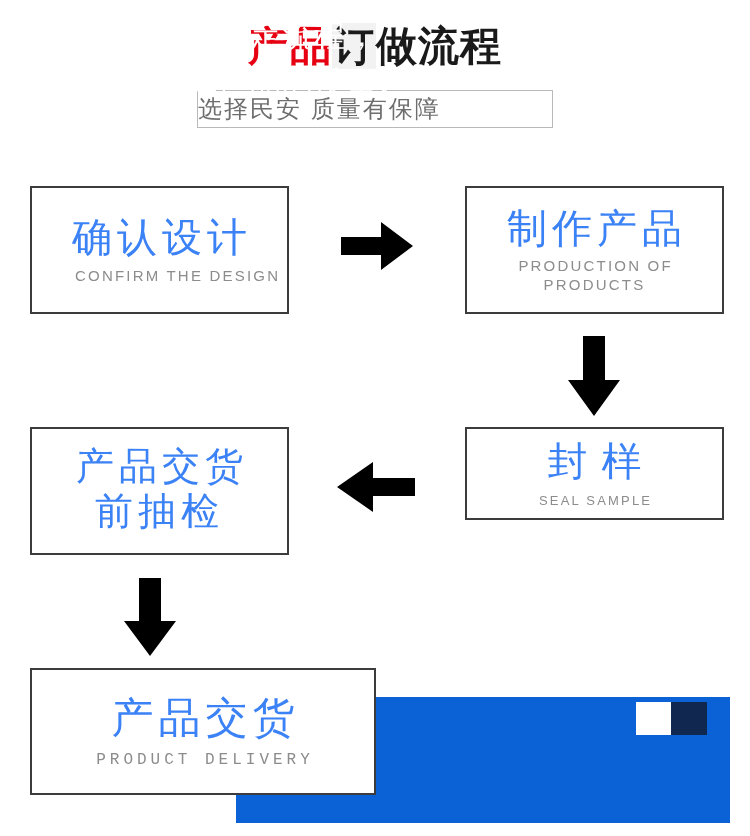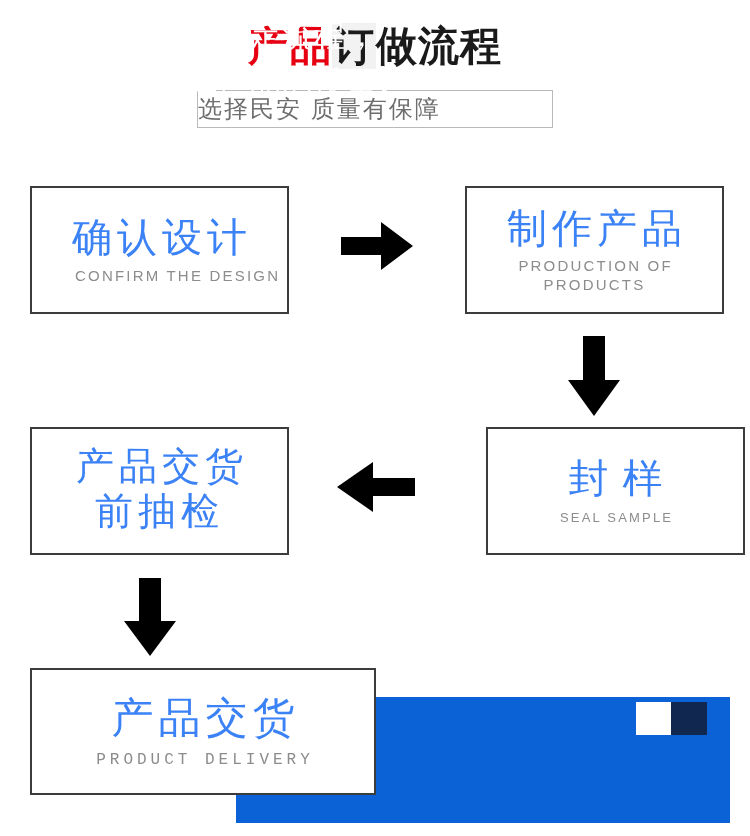--- a/index.html
+++ b/index.html
@@ -90,21 +90,21 @@
   #box-confirm  .step-en { font-size: 15px; margin-left: 34px; }
 
   #box-production { left: 465px; top: 186px; width: 259px; height: 128px; }
   #box-production .step-cn { font-size: 40px; margin-bottom: 5px; }
   #box-production .step-en { font-size: 15px; }
 
   #box-sampling { left: 30px;  top: 427px; width: 259px; height: 128px; }
   #box-sampling .step-cn { font-size: 38px; margin-bottom: 4px; }
   #box-sampling .step-en { font-size: 15px; }
 
-  #box-seal     { left: 486px; top: 427px; width: 259px; height: 128px; }
+  #box-seal     { left: 465px; top: 427px; width: 259px; height: 93px; }
   #box-seal     .step-cn { font-size: 40px; margin-bottom: 8px; letter-spacing: 14px; text-indent: 14px; }
   #box-seal     .step-en { font-size: 13px; }
 
   #box-delivery { left: 30px;  top: 668px; width: 346px; height: 127px; z-index: 4; }
   #box-delivery .step-cn { font-size: 42px; margin-bottom: 8px; }
   #box-delivery .step-en { font-size: 16px; letter-spacing: 4px; text-indent: 4px; font-family: Liberation Mono, monospace; }
 
   
   .arrow {
     position: absolute;

